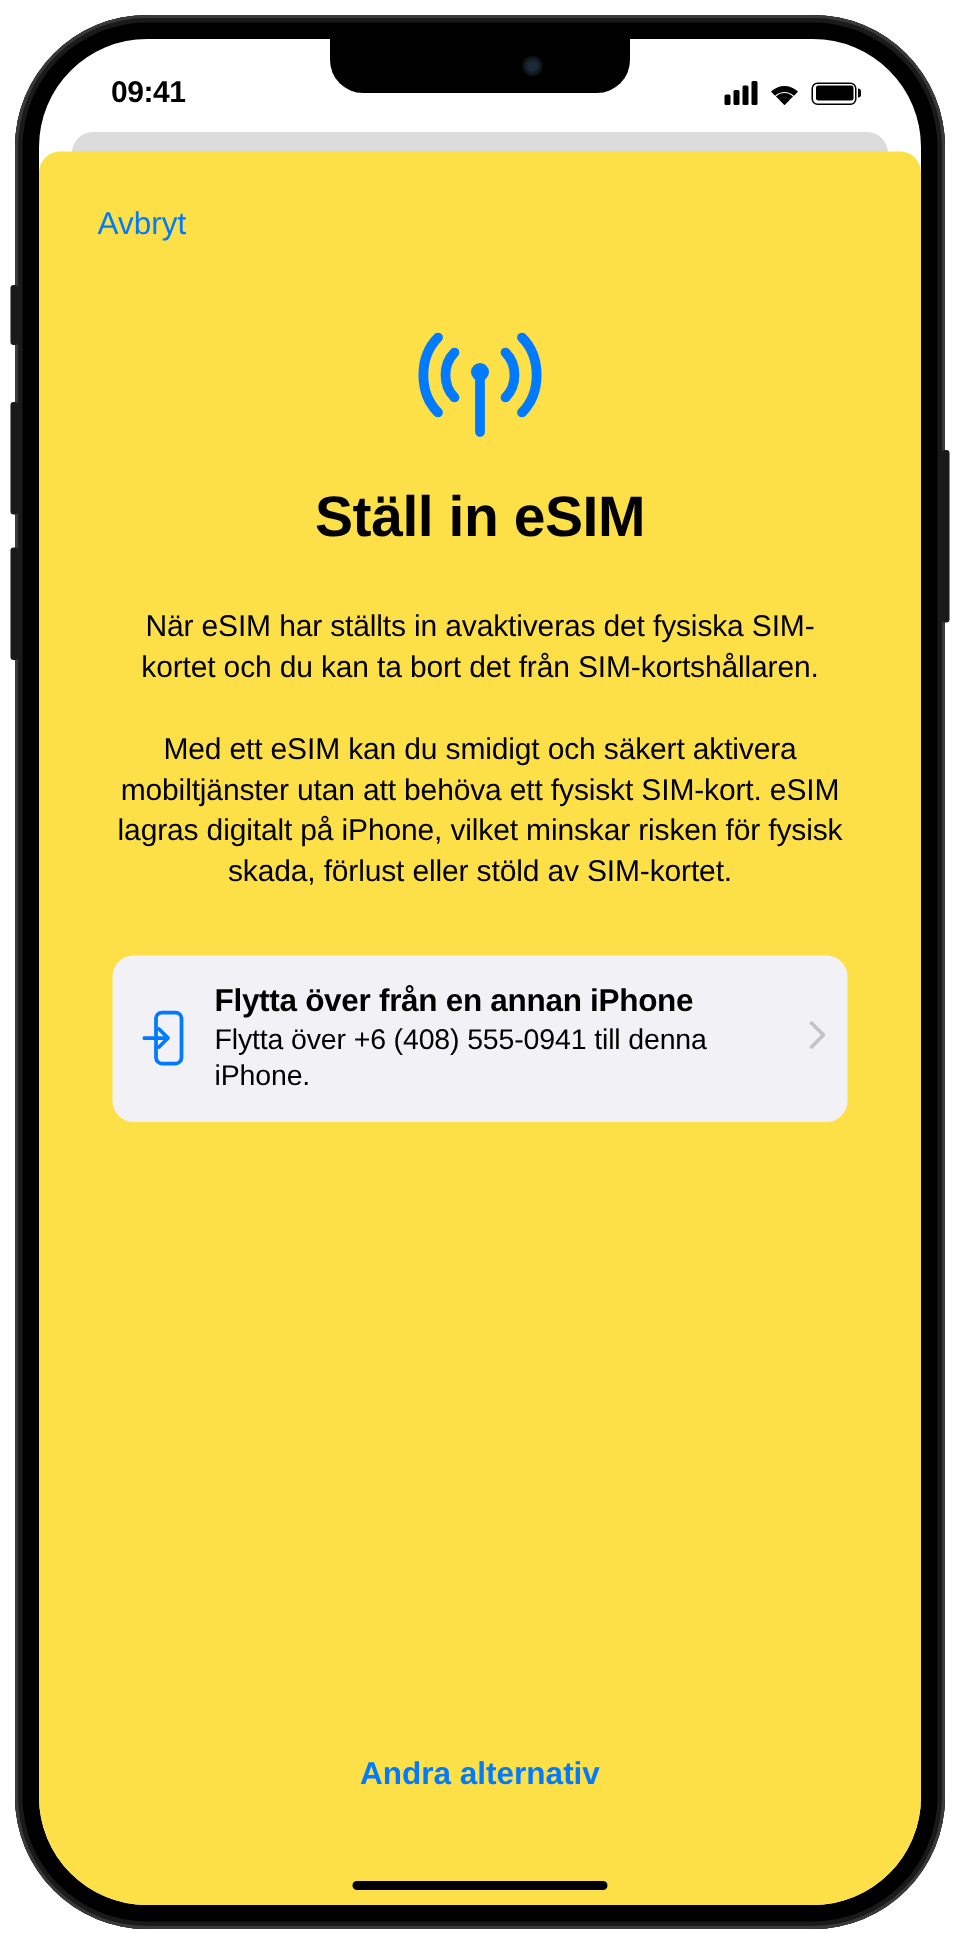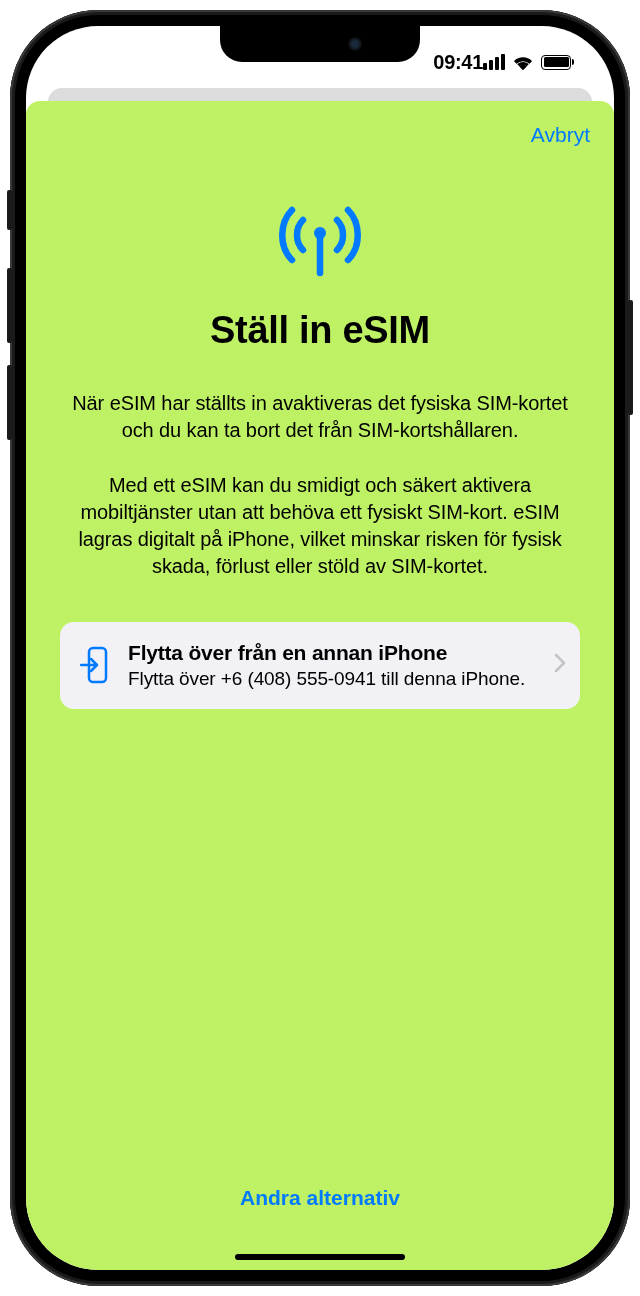--- a/index.html
+++ b/index.html
@@ -58,21 +58,21 @@
     .notch-camera {
       position: absolute;
       right: 58px;
       width: 14px;
       height: 14px;
       background: radial-gradient(circle, #1a2a3a 30%, #0a0a0a 70%);
       border-radius: 50%;
     }
     .status-bar {
       display: flex;
-      justify-content: flex-end;
+      justify-content: space-between;
       align-items: center;
       padding: 18px 40px 0 48px;
       height: 54px;
     }
     .status-time {
       font-weight: 600;
       font-size: 20px;
       letter-spacing: -0.3px;
     }
     .status-right {
@@ -127,26 +127,25 @@
       height: 40px;
       background: #dcdcdc;
       border-radius: 14px 14px 0 0;
     }
     .sheet {
       position: absolute;
       top: 75px;
       left: 0;
       right: 0;
       bottom: 0;
-      background: #bef264;
+      background: #fde047;
       border-radius: 14px 14px 0 0;
       display: flex;
       flex-direction: column;
-      padding: 0;
-      align-items: flex-end;
+      padding: 15px;
     }
     .sheet-header {
       padding: 22px 24px 10px;
     }
     .cancel-btn {
       color: #007AFF;
       font-size: 21px;
       background: none;
       border: none;
       cursor: pointer;

